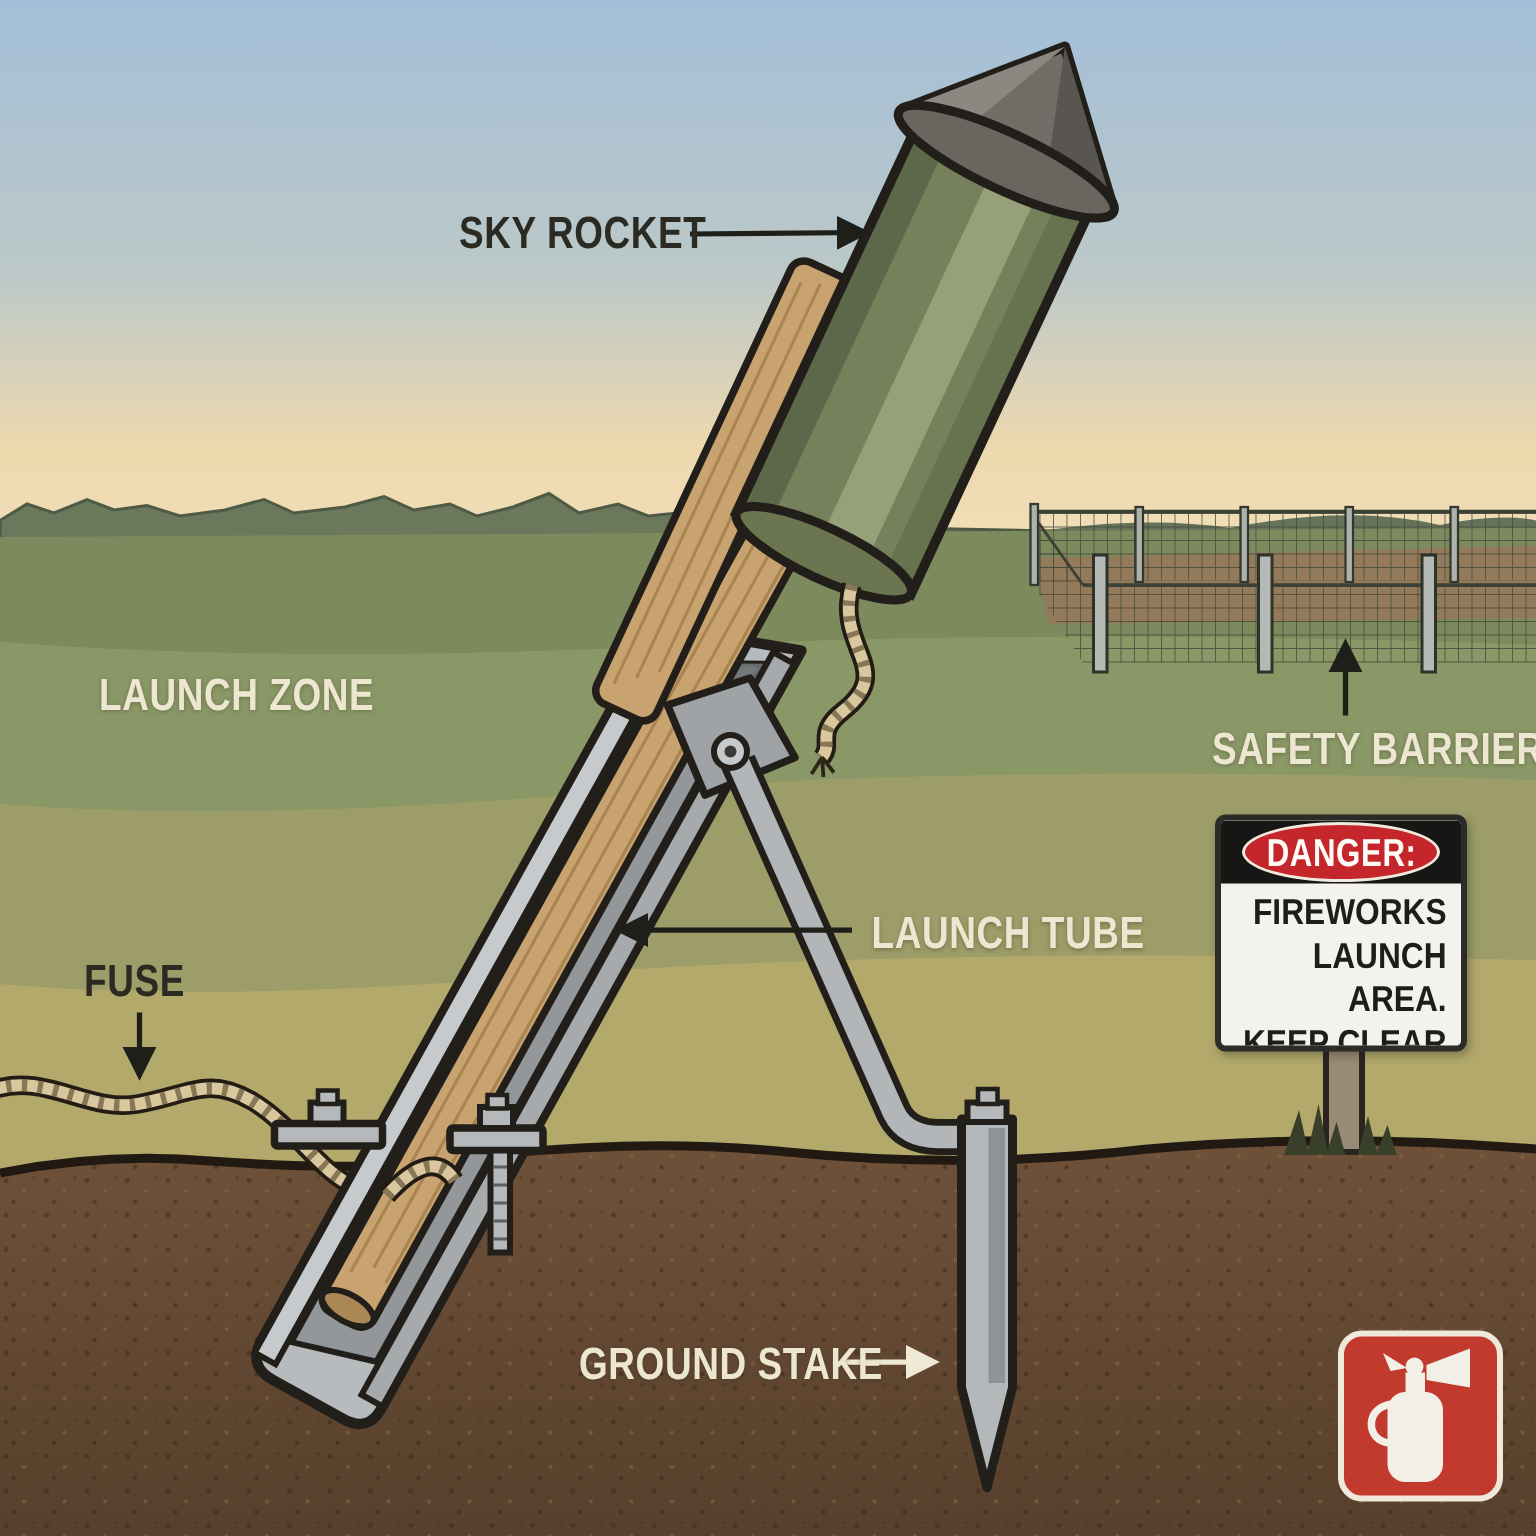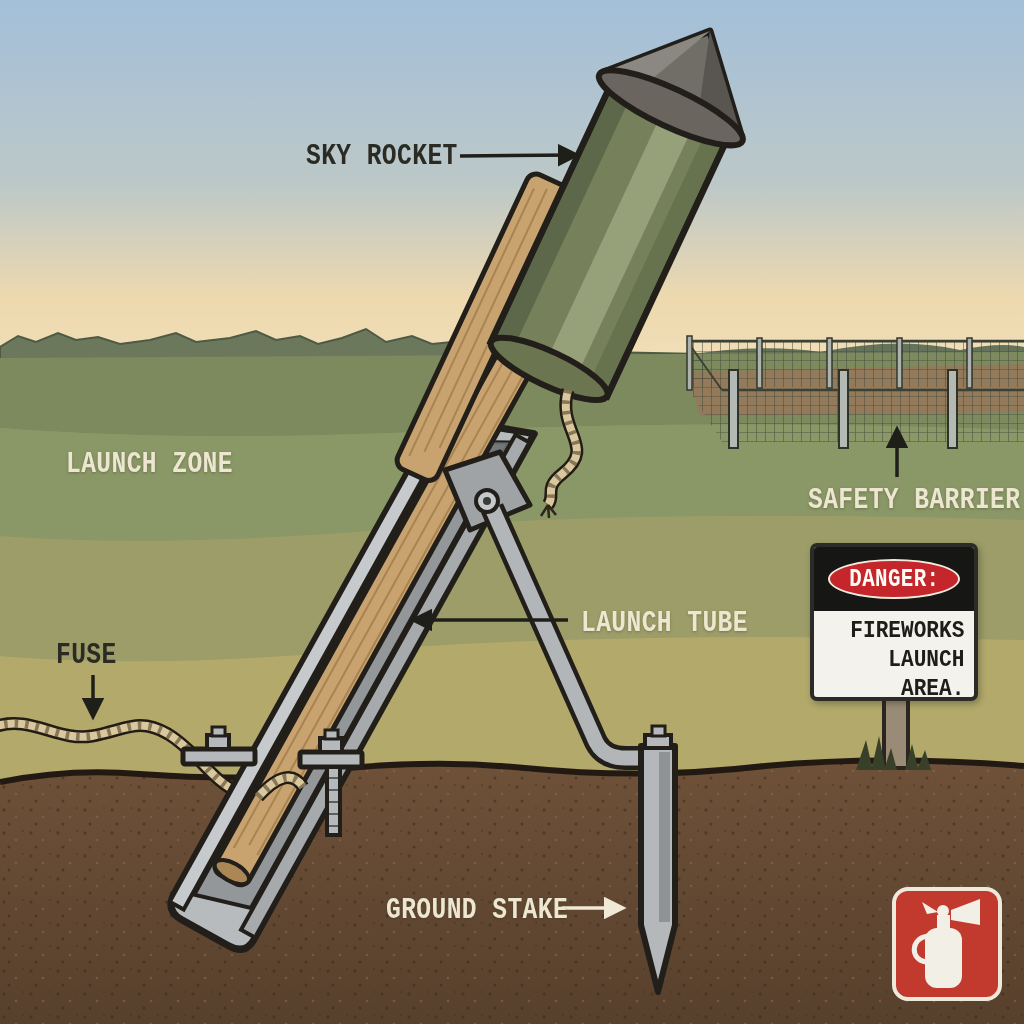--- a/index.html
+++ b/index.html
@@ -1,33 +1,33 @@
 <!DOCTYPE html>
 <html><head>
 <meta charset="utf-8">
 <style>
   html,body{margin:0;padding:0;background:#222;}
   .canvas{
     position:relative;width:1024px;height:1024px;overflow:hidden;
-    font-family:Liberation Mono, monospace;background:#8d9a68;
+    font-family:Liberation Sans, sans-serif;background:#8d9a68;
   }
   .canvas svg{position:absolute;left:0;top:0;}
   .label{
     position:absolute;font-weight:bold;font-size:30px;white-space:nowrap;
     transform:scaleX(.82);transform-origin:left center;letter-spacing:.5px;
   }
   .label.dark{color:#2b2b23;}
   .label.cream{color:#ede7d2;text-shadow:0 1px 3px rgba(50,50,25,.35);}
   .danger-sign{
     position:absolute;left:810px;top:543px;width:160px;height:150px;
     background:#f4f2ec;border:4px solid #2b2b28;border-radius:7px;
     box-shadow:2px 3px 6px rgba(40,40,30,.35);overflow:hidden;
   }
   .sign-header{
-    height:64px;background:#161614;display:flex;align-items:center;justify-content:center;
+    height:42px;background:#161614;display:flex;align-items:center;justify-content:center;
   }
   .sign-oval{
     width:128px;height:36px;background:#c5262b;border:2px solid #f0ebdd;border-radius:50%;
     display:flex;align-items:center;justify-content:center;
   }
   .sign-oval span{
     color:#fdfcf7;font-weight:bold;font-size:26px;transform:scaleX(.8);letter-spacing:.5px;
   }
   .sign-body{
     padding-top:5px;text-align:right;color:#1d1d1a;font-weight:bold;

